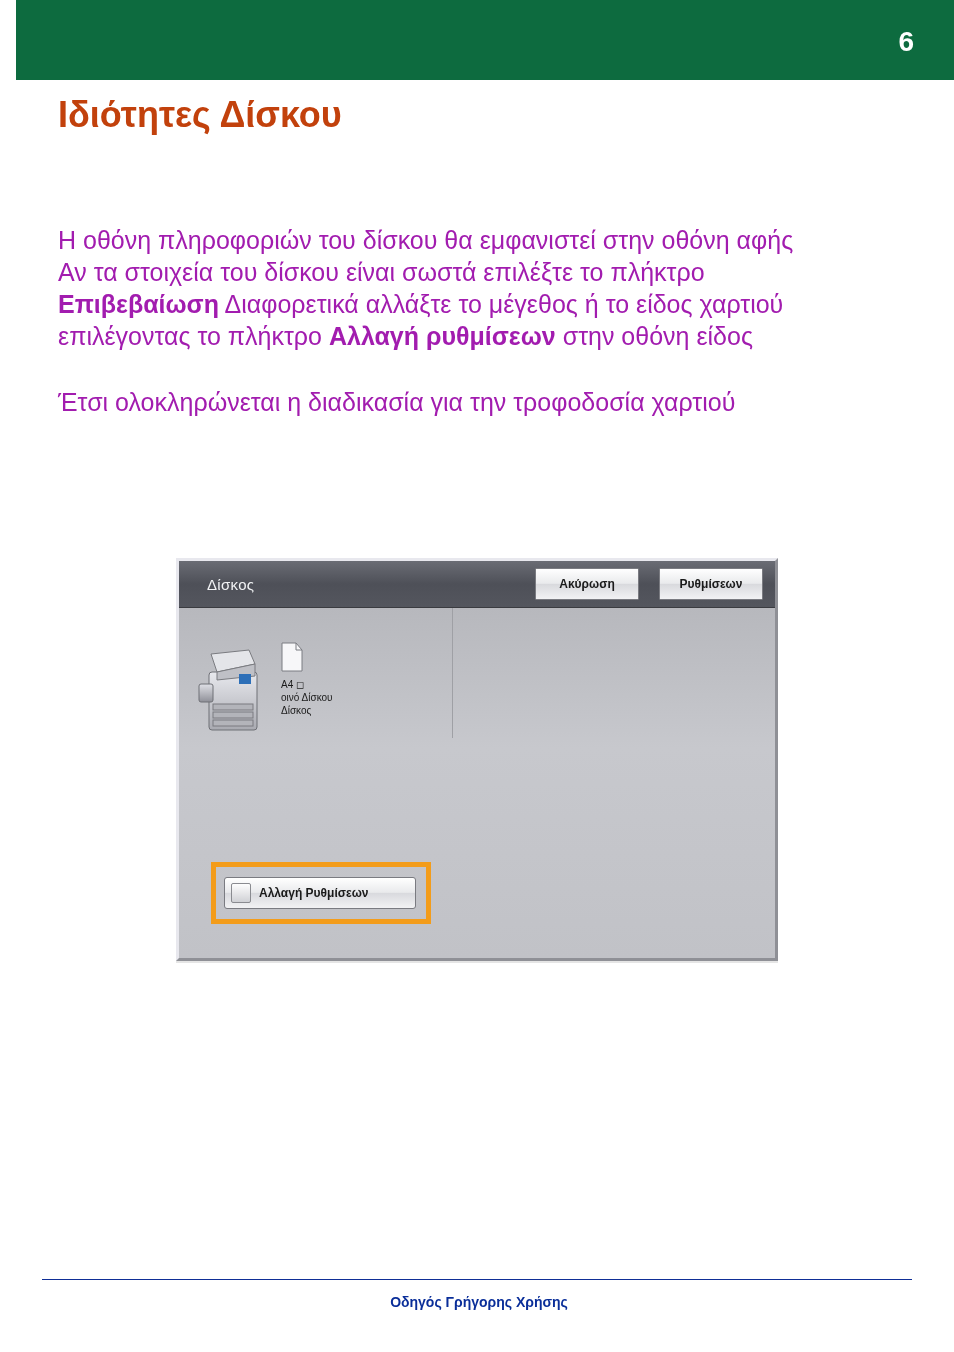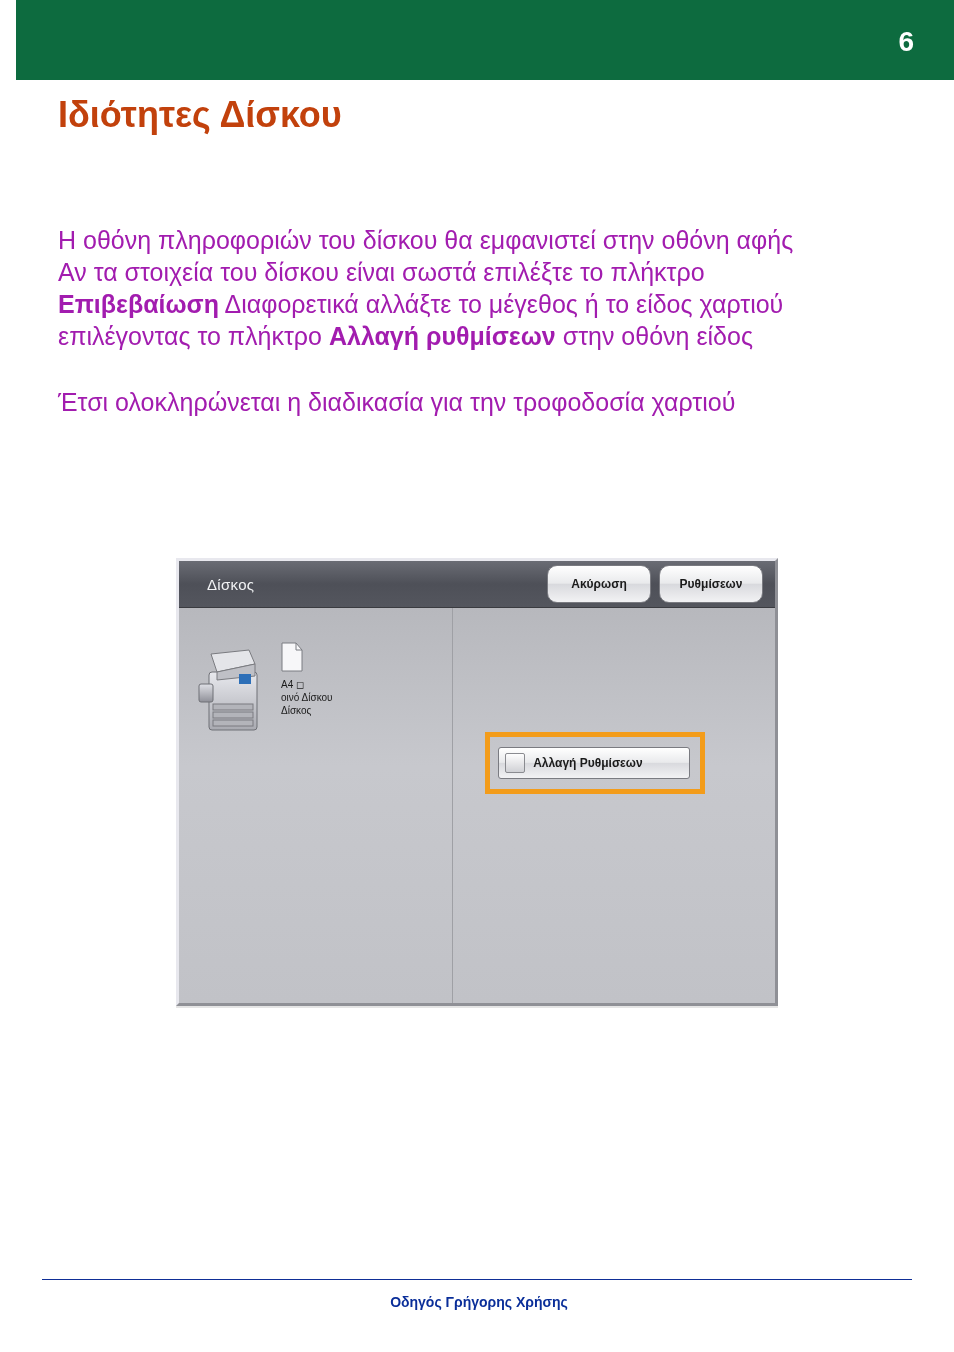--- a/index.html
+++ b/index.html
@@ -72,36 +72,38 @@
     font-size: 15px;
     letter-spacing: 0.3px;
   }
   .ui-title-buttons {
     display: flex;
     gap: 8px;
   }
   .ui-btn {
     background: linear-gradient(to bottom,#ffffff 0%, #e9eaec 48%, #d8d9dd 50%, #f2f2f4 100%);
     border: 1px solid #7a7b81;
-    border-radius: 10px;
-    height: 38px;
+    border-radius: 1px;
+    height: 32px;
     min-width: 104px;
     padding: 0 12px;
     font-size: 12px;
     font-weight: bold;
     color: #1a1a1a;
     display: flex;
     align-items: center;
     justify-content: center;
     box-sizing: border-box;
+    margin-left: 12px;
   }
   .ui-body {
     display: flex;
-    height: 395px;
+    height: 350px;
     background: linear-gradient(to bottom,#b7b8bd,#c7c8cd 40%, #c1c2c7);
+    flex-direction: column;
   }
   .ui-left {
     width: 46%;
     display: flex;
     align-items: flex-start;
     padding: 34px 0 0 14px;
     box-sizing: border-box;
     border-right: 1px solid #9fa0a5;
   }
   .ui-right {

